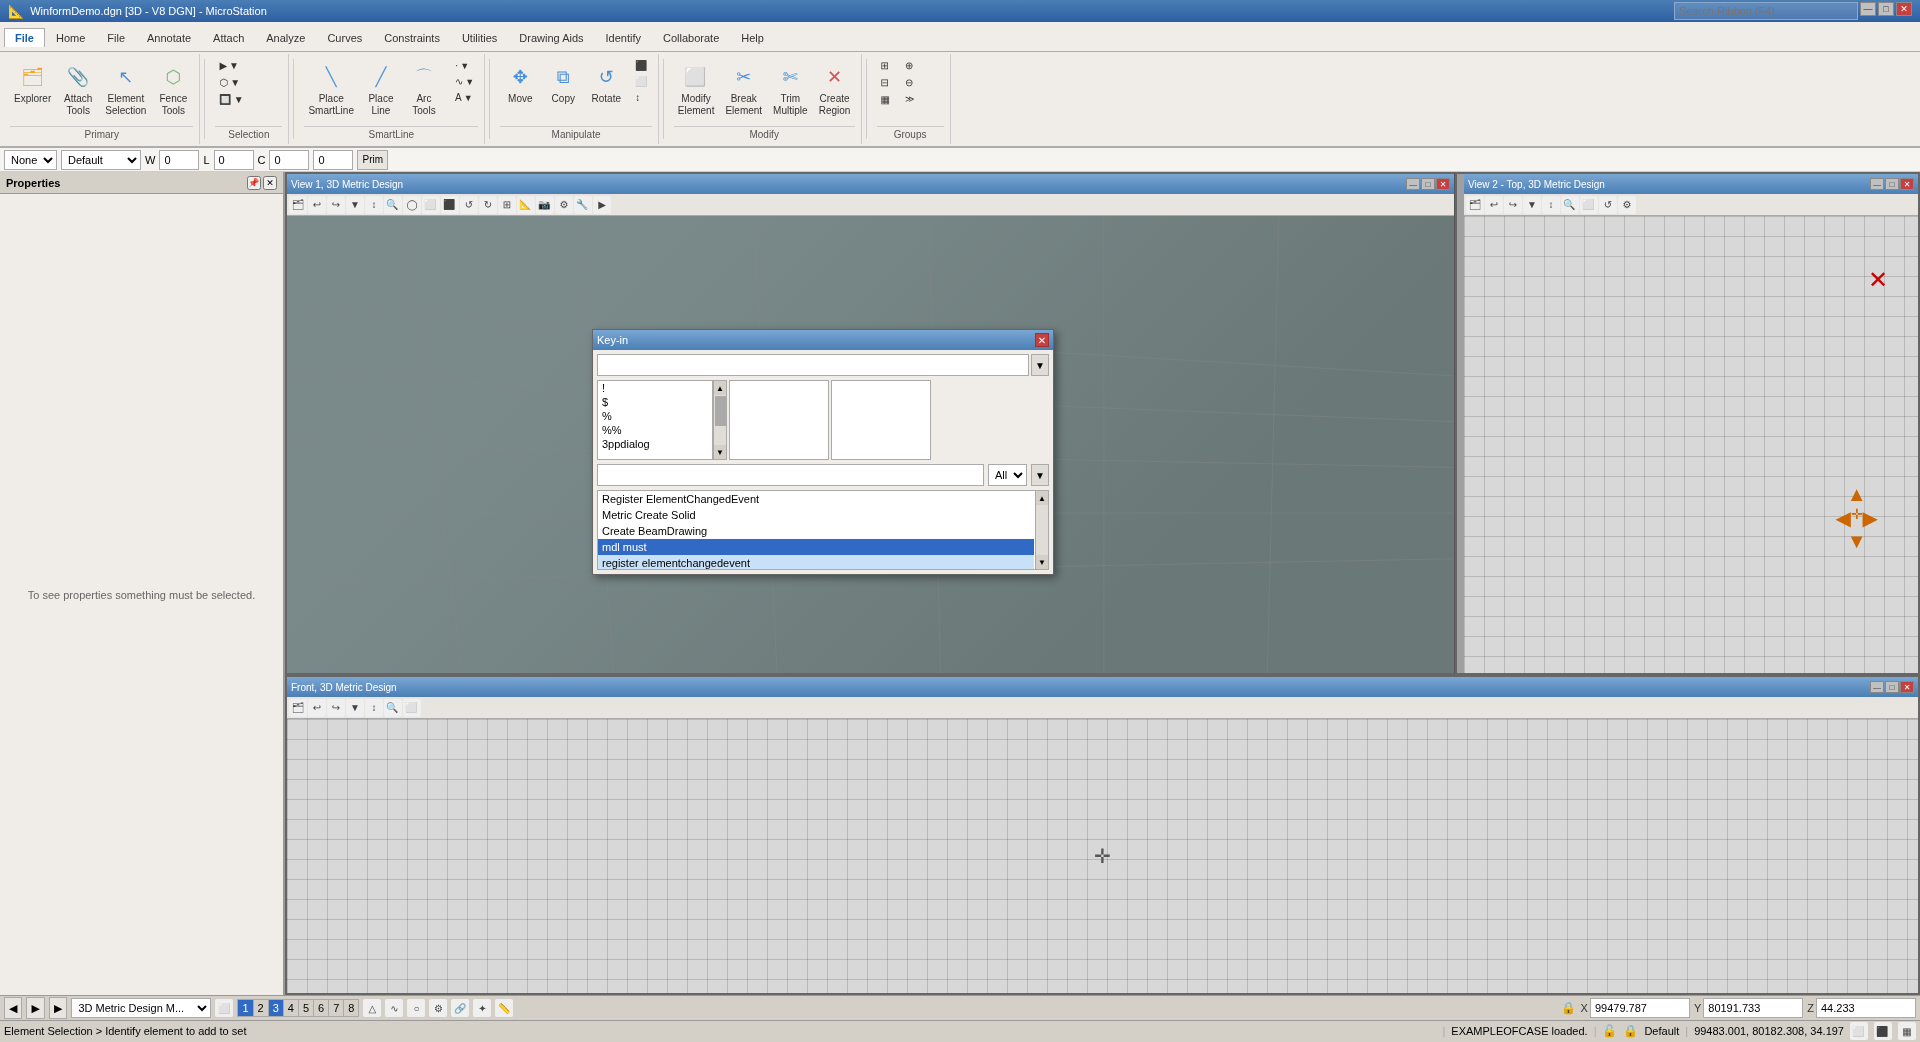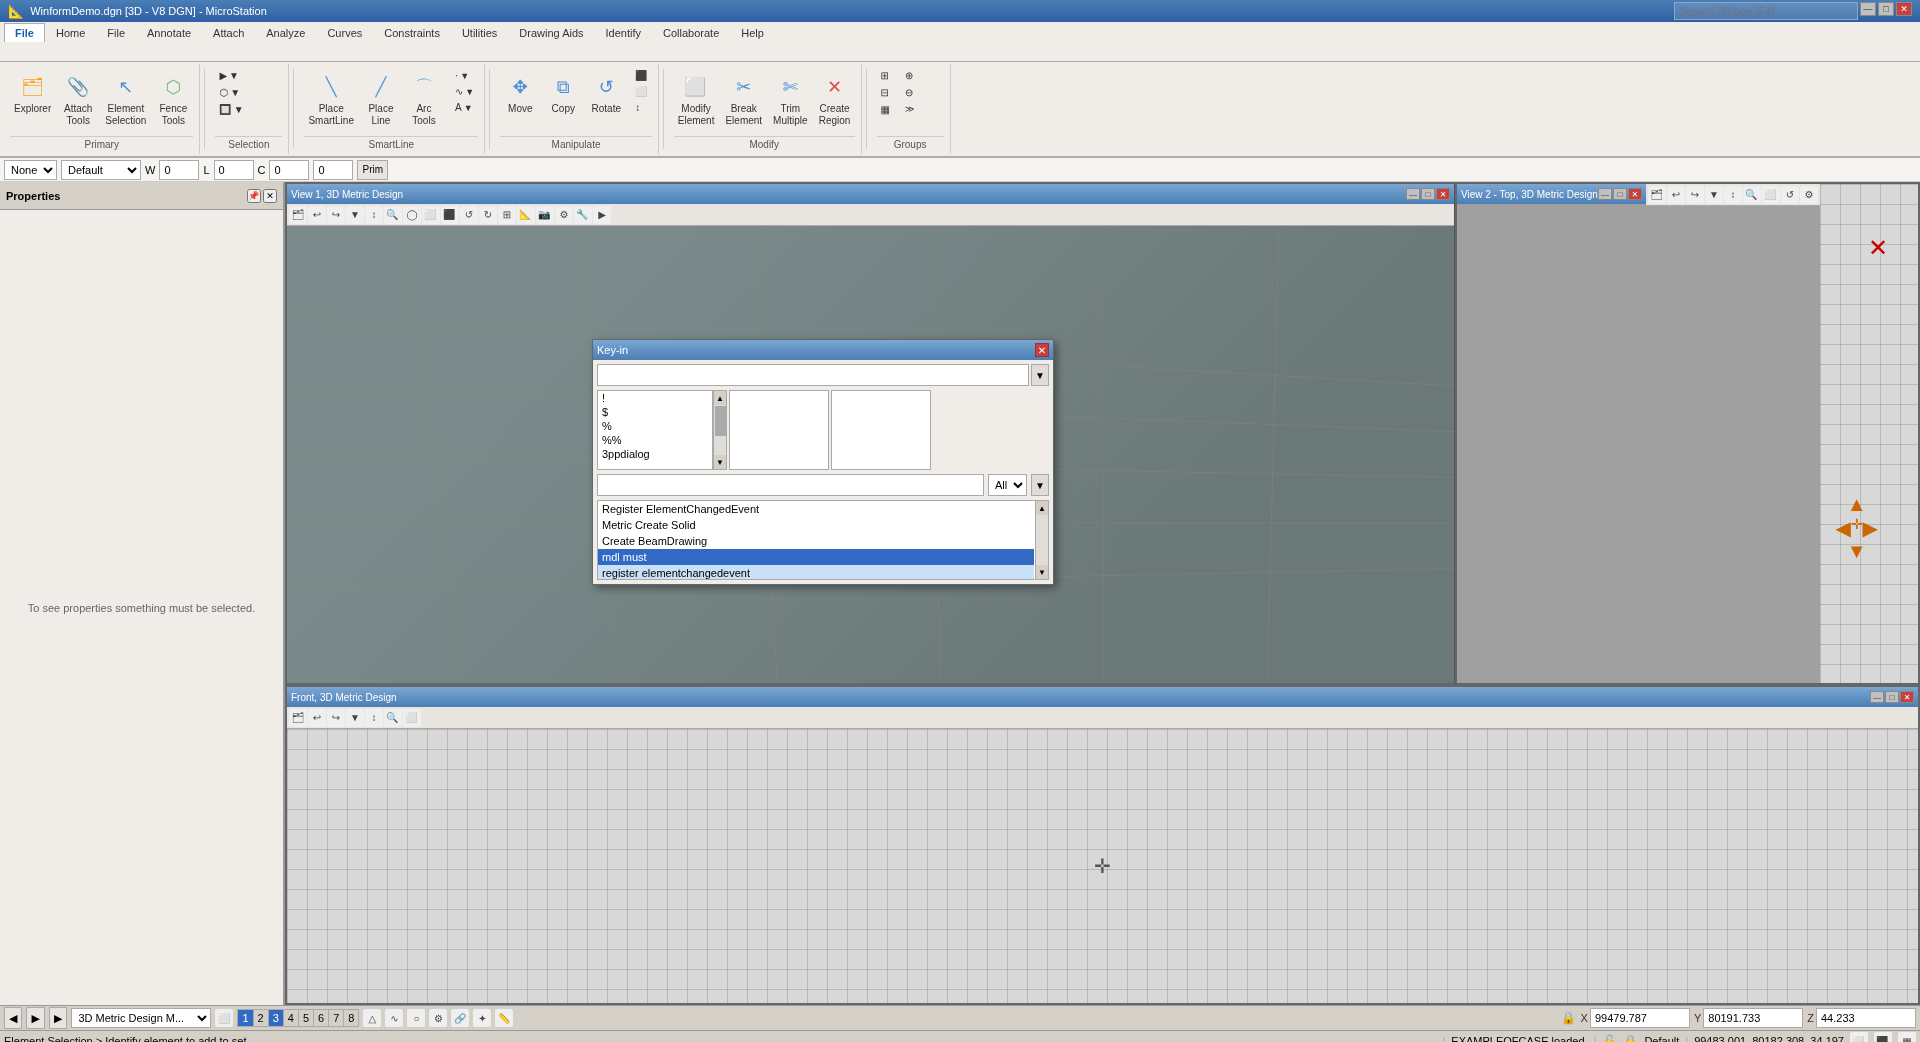--- a/index.html
+++ b/index.html
@@ -12,24 +12,24 @@
       display: flex;
       align-items: center;
       justify-content: space-between;
       padding: 0 8px;
       color: white;
     }
     .title-btn { width: 16px; height: 14px; background: #c0c0c0; border: 1px solid #888; font-size: 9px; display: flex; align-items: center; justify-content: center; cursor: pointer; color: #333; }
 
     
     .ribbon-tabs {
-      height: 40px;
+      height: 30px;
       background: #f0ede8;
       display: flex;
-      align-items: flex-start;
+      align-items: center;
       border-bottom: 1px solid #adadad;
       padding-left: 4px;
     }
     .ribbon-tab {
       padding: 3px 10px;
       font-size: 11px;
       cursor: pointer;
       border: 1px solid transparent;
       border-bottom: none;
       background: transparent;
@@ -142,21 +142,21 @@
 
     
     .properties-panel {
       width: 285px;
       background: #f0ede8;
       border-right: 2px solid #999;
       display: flex;
       flex-direction: column;
     }
     .panel-header {
-      height: 28px;
+      height: 22px;
       background: #d4d0c8;
       border-bottom: 1px solid #999;
       display: flex;
       align-items: center;
       justify-content: space-between;
       padding: 0 6px;
       font-size: 11px;
       font-weight: bold;
     }
     .panel-header-buttons { display: flex; gap: 2px; }
@@ -695,21 +695,21 @@
               <div style="position:absolute;right:0;top:0;width:14px;height:80px;background:#e0ddd8;border:1px solid #aaa;display:flex;flex-direction:column;">
                 <div style="height:14px;background:#d4d0c8;display:flex;align-items:center;justify-content:center;font-size:8px;cursor:pointer;">▲</div>
                 <div style="flex:1;"></div>
                 <div style="height:14px;background:#d4d0c8;display:flex;align-items:center;justify-content:center;font-size:8px;cursor:pointer;">▼</div>
               </div>
             </div>
           </div>
         </div>
       </div>
 
-      <div class="view-window view-window-2" style="display:flex;flex-direction:row;">
+      <div class="view-window view-window-2" style="display:flex;flex-direction:column;padding-left:7px;">
         <div class="view-title-bar">
           <span>View 2 - Top, 3D Metric Design</span>
           <div class="view-title-buttons">
             <button class="view-btn">—</button>
             <button class="view-btn">□</button>
             <button class="view-btn" style="background:#c74040;color:white;">✕</button>
           </div>
         </div>
         <div class="view-toolbar">
           <button class="view-tool-btn">🗂</button>

